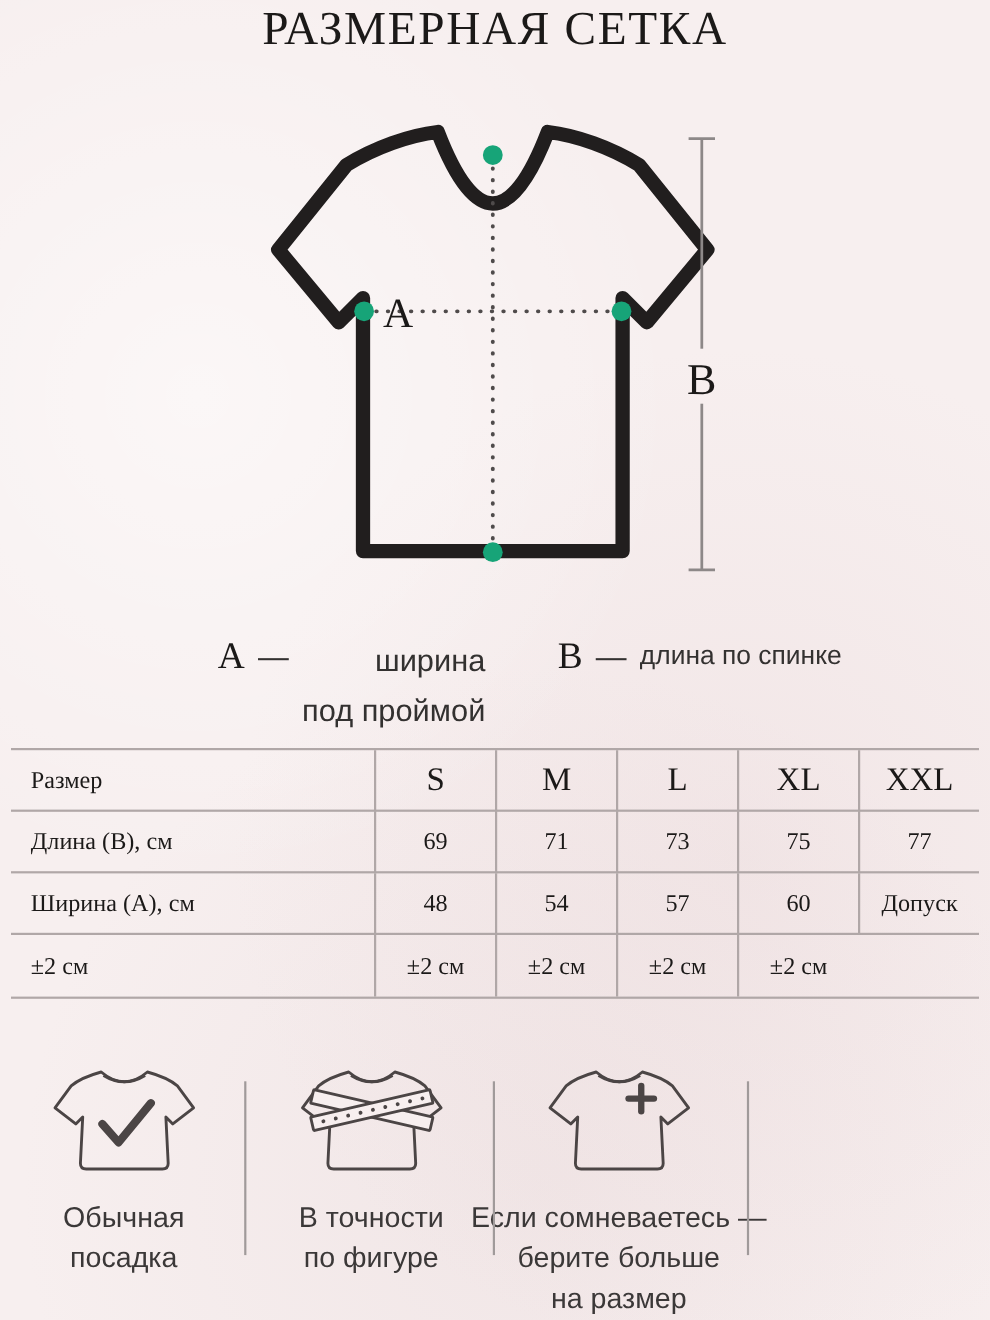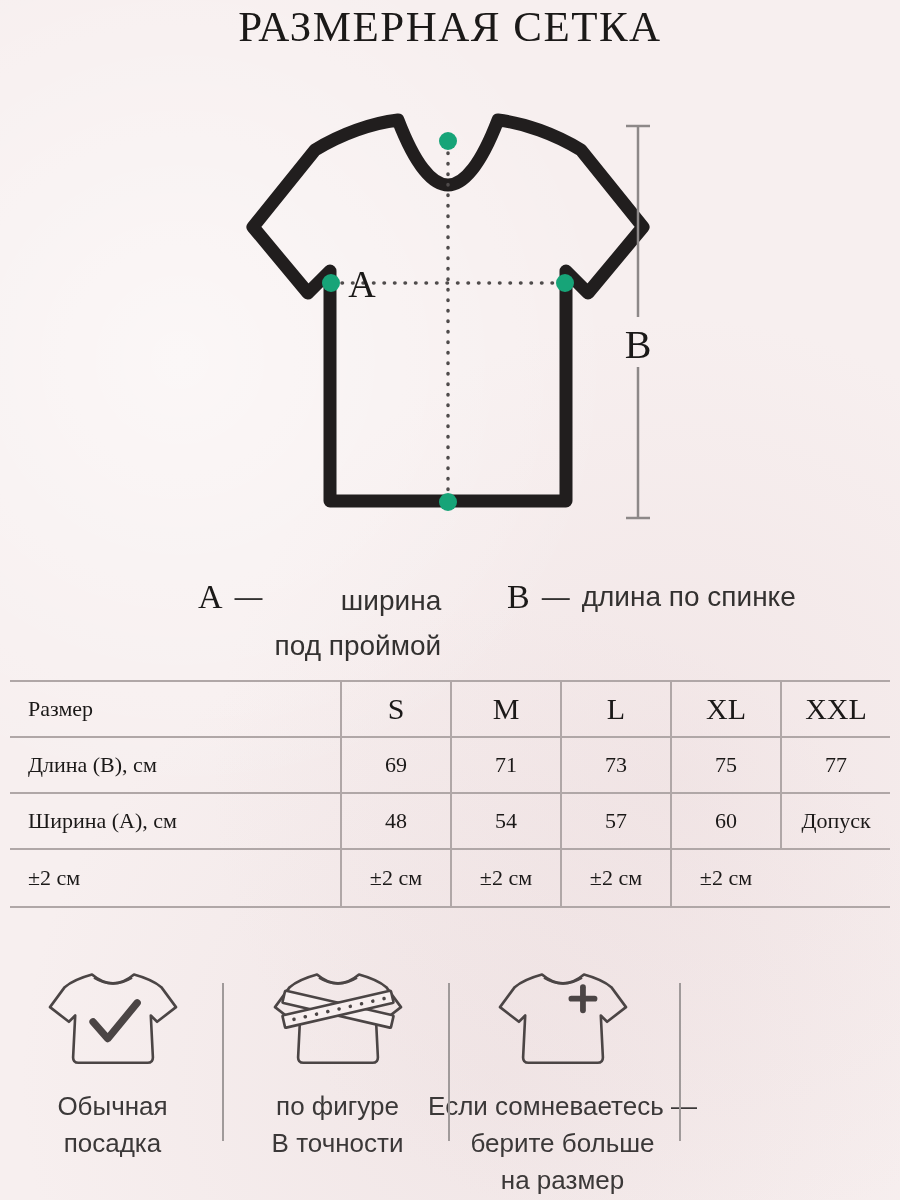--- a/index.html
+++ b/index.html
@@ -20,21 +20,21 @@
   .diagram{position:absolute;top:95px;left:0;}
   .svg-letter{font-family:"Liberation Serif","DejaVu Serif",serif;fill:#1b1918;}
 
   
   .legend-item{position:absolute;display:flex;align-items:flex-start;color:#333130;}
   .legend-a{left:198px;top:578px;}
   .legend-b{left:507px;top:578px;}
   .lg-letter{font-family:"Liberation Serif","DejaVu Serif",serif;font-size:34px;line-height:38px;color:#1b1918;}
   .lg-dash{font-size:28px;line-height:38px;margin:0 12px;}
   .lg-lines{font-size:28px;line-height:45px;text-align:right;}
-  .lg-single{font-size:28px;line-height:38px;}
+  .lg-single{font-size:24px;line-height:38px;}
 
   
   .size-table{
     position:absolute;left:10px;top:680px;width:880px;
     display:grid;grid-template-columns:330px repeat(5,1fr);grid-auto-rows:56px;
     border-top:2px solid #b0a7a7;border-bottom:2px solid #b0a7a7;
     font-family:"Liberation Serif","DejaVu Serif",serif;color:#1b1918;
   }
   .tcell{
     display:flex;align-items:center;justify-content:center;
@@ -171,22 +171,22 @@
                   <circle cx="77" cy="40" r="1.7"></circle>
                 <circle cx="88" cy="40" r="1.7"></circle>
                   <circle cx="99" cy="40" r="1.7"></circle>
                 <circle cx="110" cy="40" r="1.7"></circle>
               </g>
             </g>
           </g>
         </svg>
       </div>
       <div class="caption">
+        <span>В точности</span>
         <span>по фигуре</span>
-        <span>В точности</span>
 
       </div>
     </div>
 
     <div class="footer-item">
       <div class="footer-icon">
         <svg width="158" height="105" viewBox="0 0 150 100">
           <g transform="translate(10,4)" fill="none" stroke="#4b4545" stroke-width="2.5" stroke-linejoin="round">
             <path d="M 45 7 C 34 10 25 14 19 19 L 5 38 L 23 52 L 29 46 L 27 86 Q 27 91 32 91 L 98 91 Q 103 91 103 86 L 101 46 L 107 52 L 125 38 L 111 19 C 105 14 96 10 85 7 Q 65 24 45 7 Z"></path>
             <path d="M 47 10 Q 65 21 83 10"></path>

